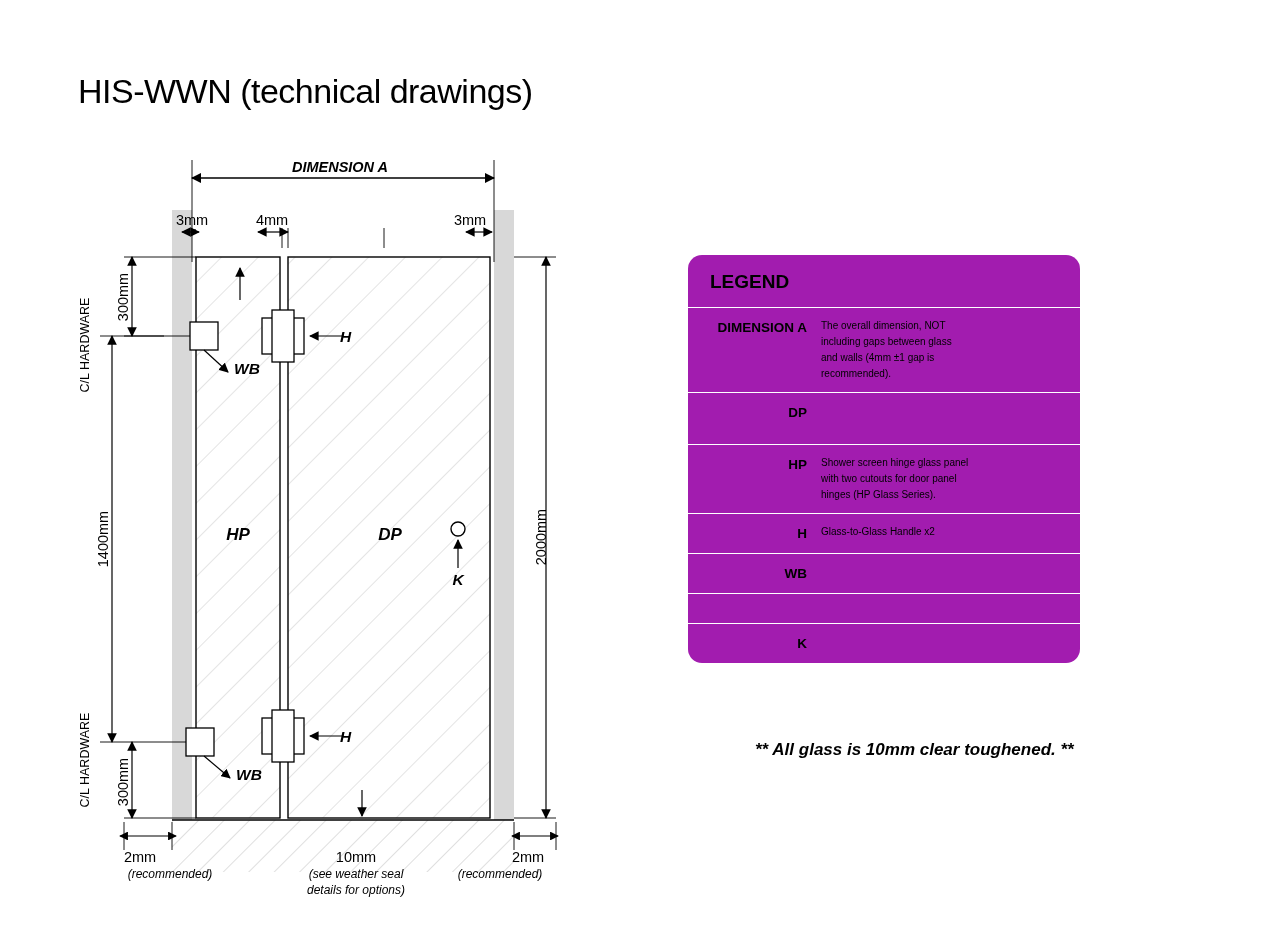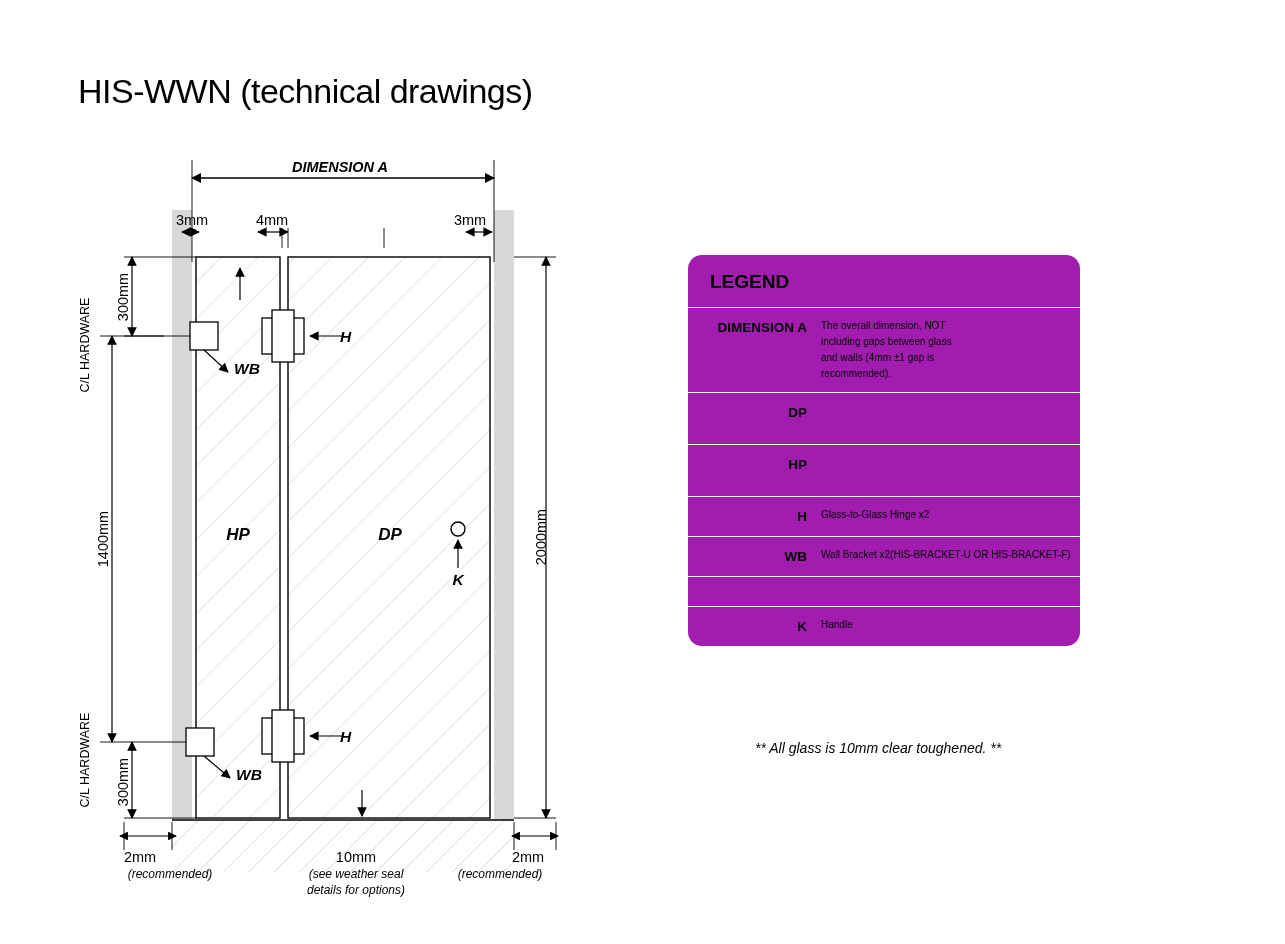--- a/index.html
+++ b/index.html
@@ -66,23 +66,23 @@
     font-size: 10px;
     line-height: 16px;
     white-space: pre-line;
   }
   .legend-row.tall { min-height: 52px; }
   .legend-row.empty { min-height: 30px; }
   #legend-note {
     position: absolute;
     left: 755px;
     top: 740px;
-    font-size: 14px;
+    font-size: 17px;
     font-style: italic;
-    font-weight: normal;
+    font-weight: bold;
   }
   
 </style>
 </head>
 <body>
 
 <div id="page-title">HIS-WWN (technical drawings)</div>
 
 <svg id="drawing" width="700" height="944" viewBox="0 0 700 944">
   <defs>
@@ -205,32 +205,33 @@
     <div class="legend-val">The overall dimension, NOT
 including gaps between glass
 and walls (4mm ±1 gap is
 recommended).</div>
   </div>
   <div class="legend-row tall">
     <div class="legend-key">DP</div>
   </div>
   <div class="legend-row tall">
     <div class="legend-key">HP</div>
+    <div class="legend-val">Shower screen hinge glass panel
+with two cutouts for door panel
+hinges (HP Glass Series).</div>
   </div>
   <div class="legend-row">
     <div class="legend-key">H</div>
-    <div class="legend-val">Glass-to-Glass Hinge x2</div>
+    <div class="legend-val">Glass-to-Glass Handle x2</div>
   </div>
   <div class="legend-row">
     <div class="legend-key">WB</div>
-    <div class="legend-val">Wall Bracket x2(HIS-BRACKET-U OR HIS-BRACKET-F)</div>
   </div>
   <div class="legend-row empty">
     <div class="legend-key"></div>
     <div class="legend-val"></div>
   </div>
   <div class="legend-row">
     <div class="legend-key">K</div>
-    <div class="legend-val">Handle</div>
   </div>
 </div>
 
 <div id="legend-note">** All glass is 10mm clear toughened. **</div>
 
 </body></html>

